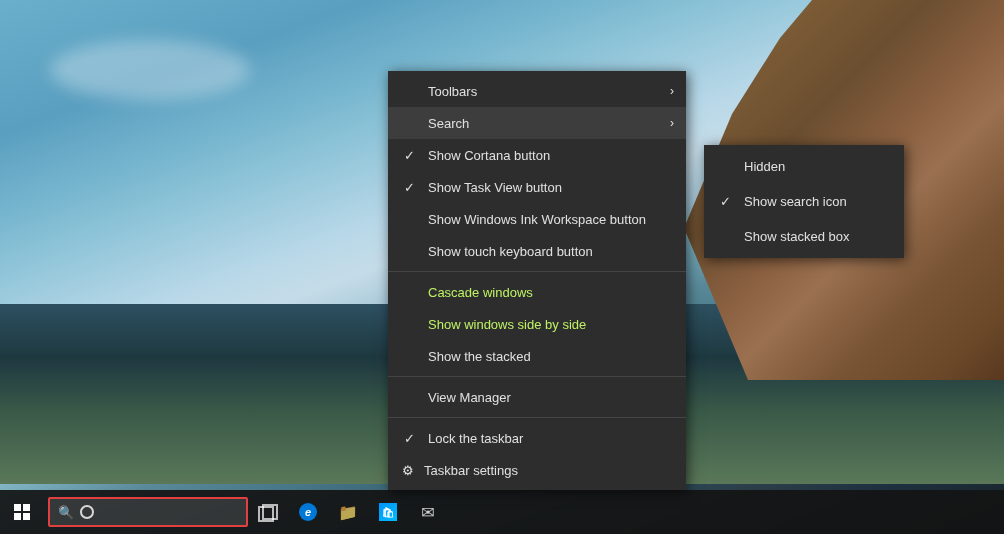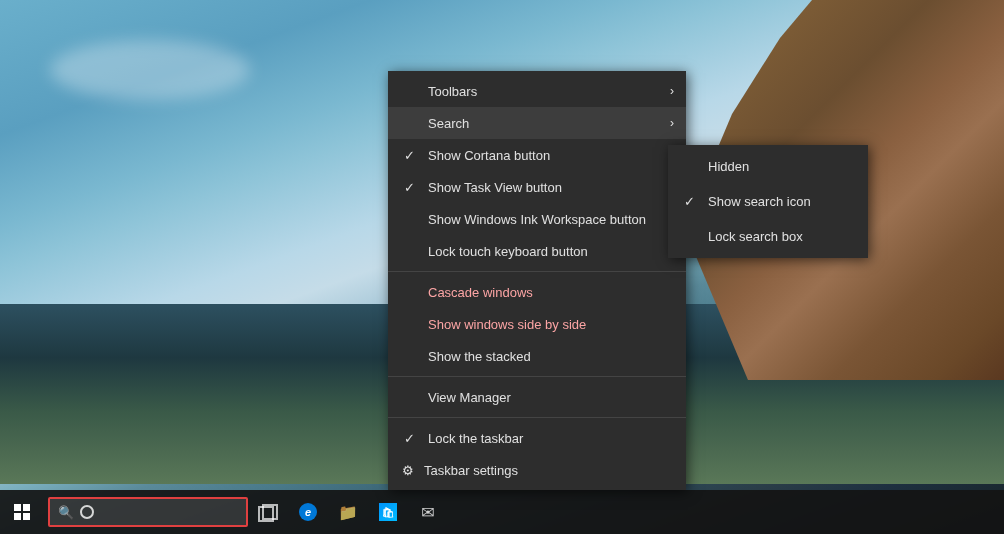--- a/index.html
+++ b/index.html
@@ -194,21 +194,21 @@
     }
 
     .menu-item .arrow {
       position: absolute;
       right: 12px;
       color: #e0e0e0;
       font-size: 12px;
     }
 
     .menu-item.disabled {
-      color: #fca5a5;
+      color: #bef264;
       cursor: default;
     }
 
     .menu-divider {
       height: 1px;
       background: #444;
       margin: 4px 0;
     }
 
     .menu-item.gear-item {
@@ -218,21 +218,21 @@
     .menu-item .gear-icon {
       position: absolute;
       left: 14px;
       font-size: 13px;
       color: #e0e0e0;
     }
 
     
     .submenu {
       position: absolute;
-      left: 280px;
+      left: 316px;
       top: 38px; 
       width: 200px;
       background: #2d2d2d;
       box-shadow: 2px 2px 12px rgba(0,0,0,0.6);
       z-index: 300;
       padding: 4px 0;
     }
 
     .submenu-item {
       display: flex;
@@ -348,42 +348,42 @@
 
     <div class="submenu">
       <div class="submenu-item">
         <span>Hidden</span>
       </div>
       <div class="submenu-item">
         <span class="checkmark">✓</span>
         <span>Show search icon</span>
       </div>
       <div class="submenu-item">
-        <span>Lock search box</span>
+        <span>Show stacked box</span>
       </div>
     </div>
   </div>
 
   <div class="menu-item">
     <span class="checkmark">✓</span>
     <span>Show Cortana button</span>
   </div>
 
   <div class="menu-item">
     <span class="checkmark">✓</span>
     <span>Show Task View button</span>
   </div>
 
 
   <div class="menu-item">
     <span>Show Windows Ink Workspace button</span>
   </div>
 
   <div class="menu-item">
-    <span>Lock touch keyboard button</span>
+    <span>Show touch keyboard button</span>
   </div>
 
   <div class="menu-divider"></div>
 
   <div class="menu-item disabled">
     <span>Cascade windows</span>
   </div>
 
 
   <div class="menu-item disabled">

